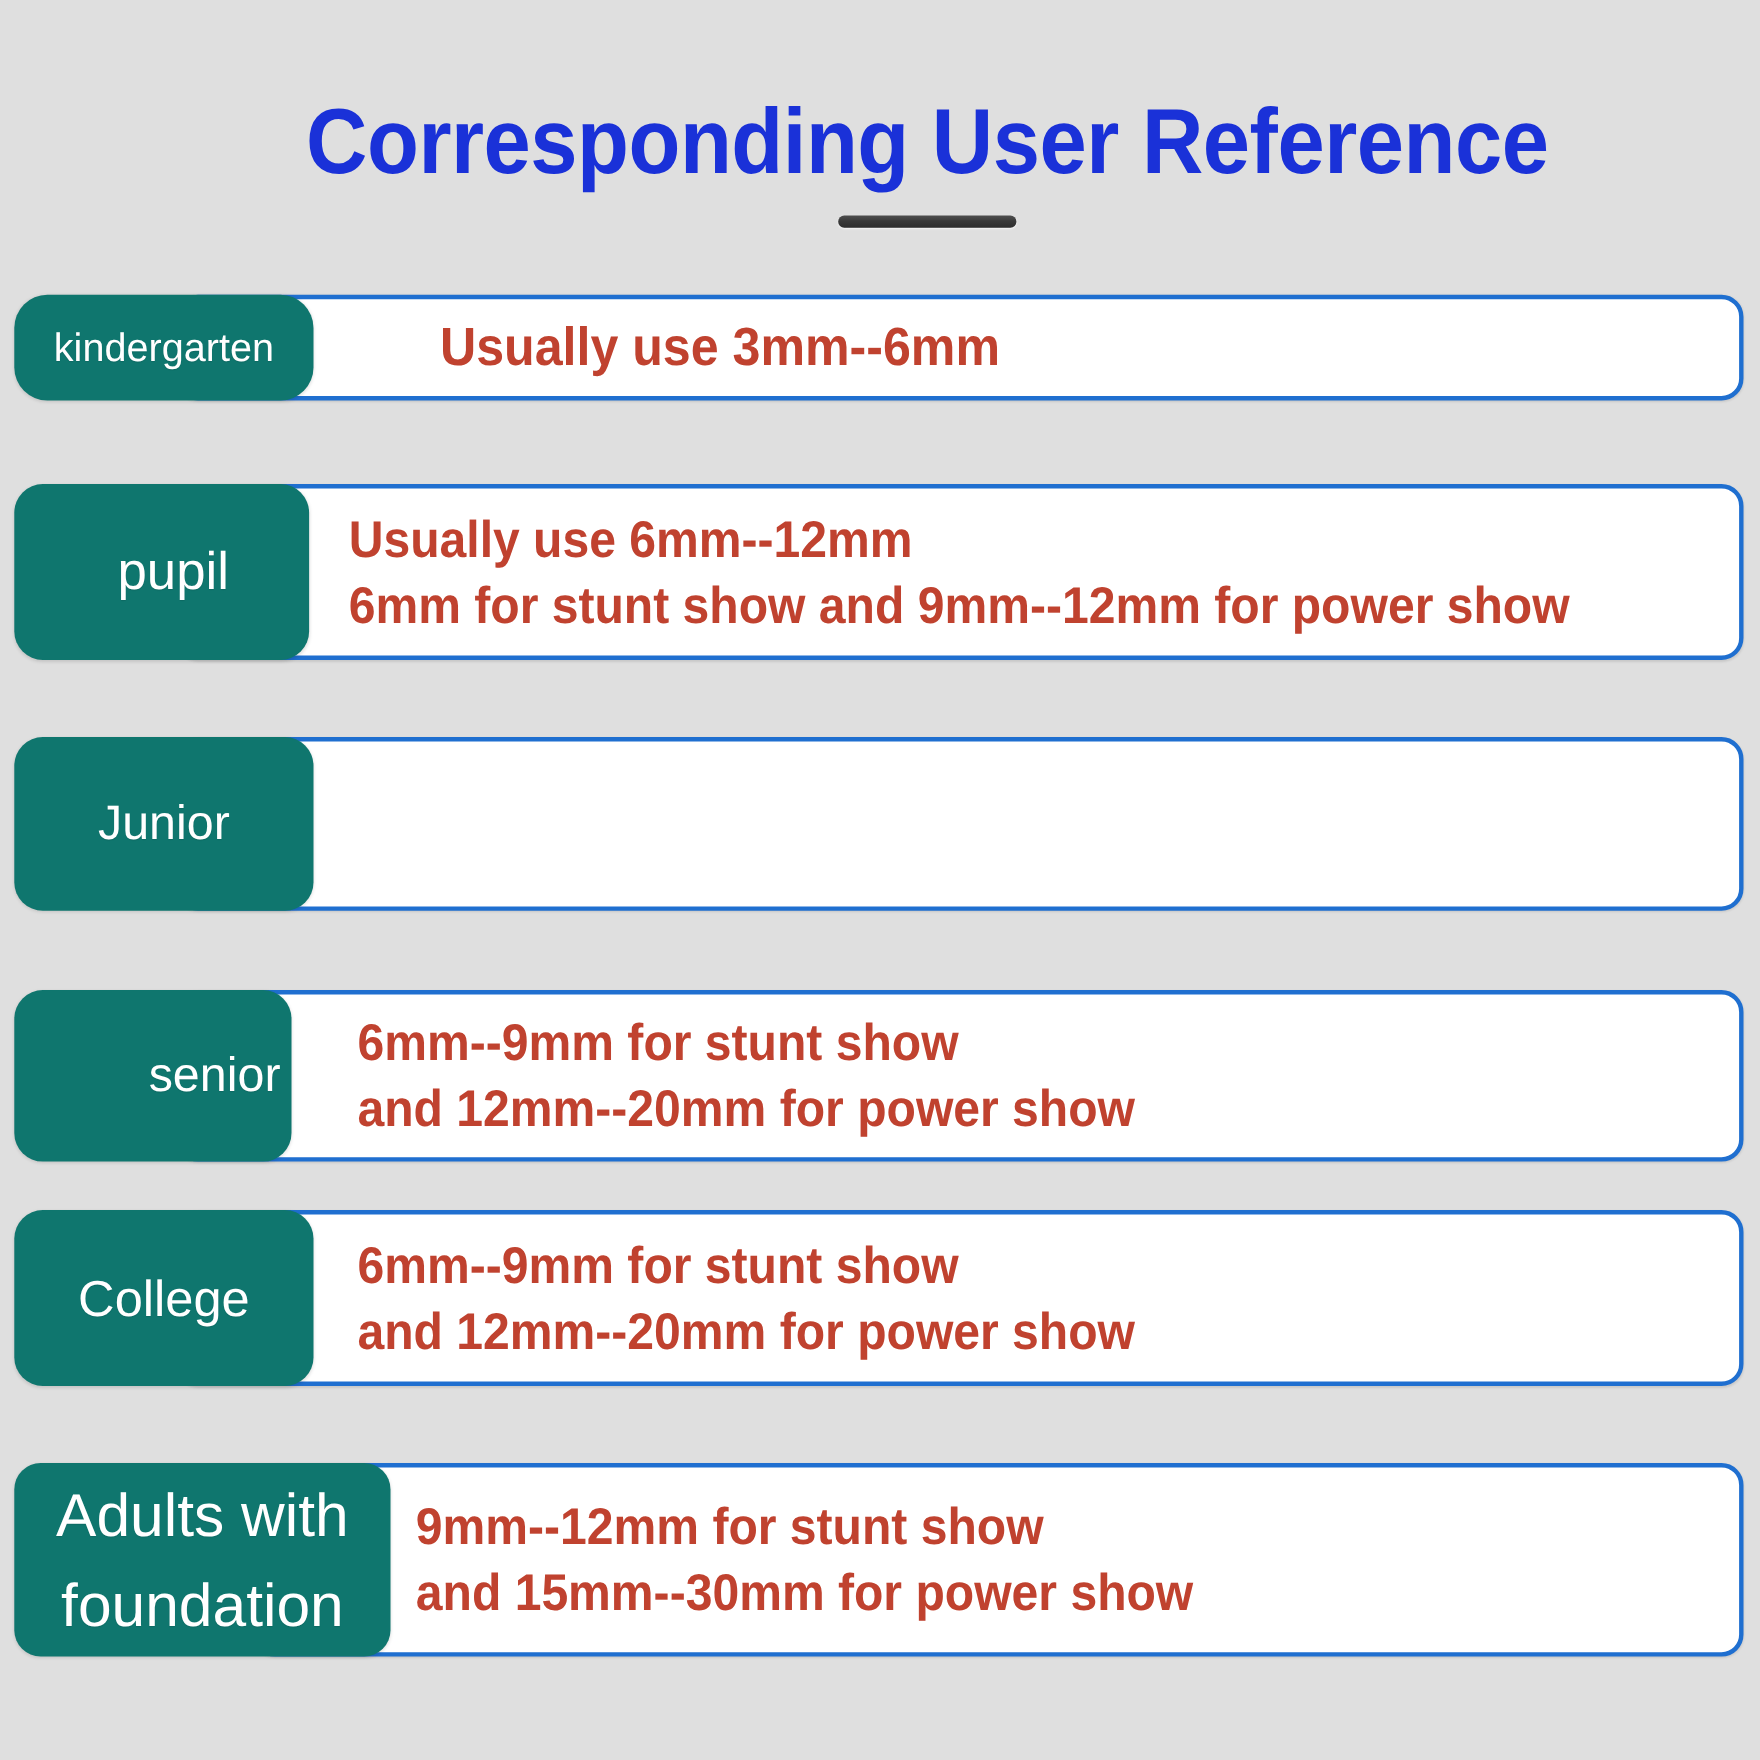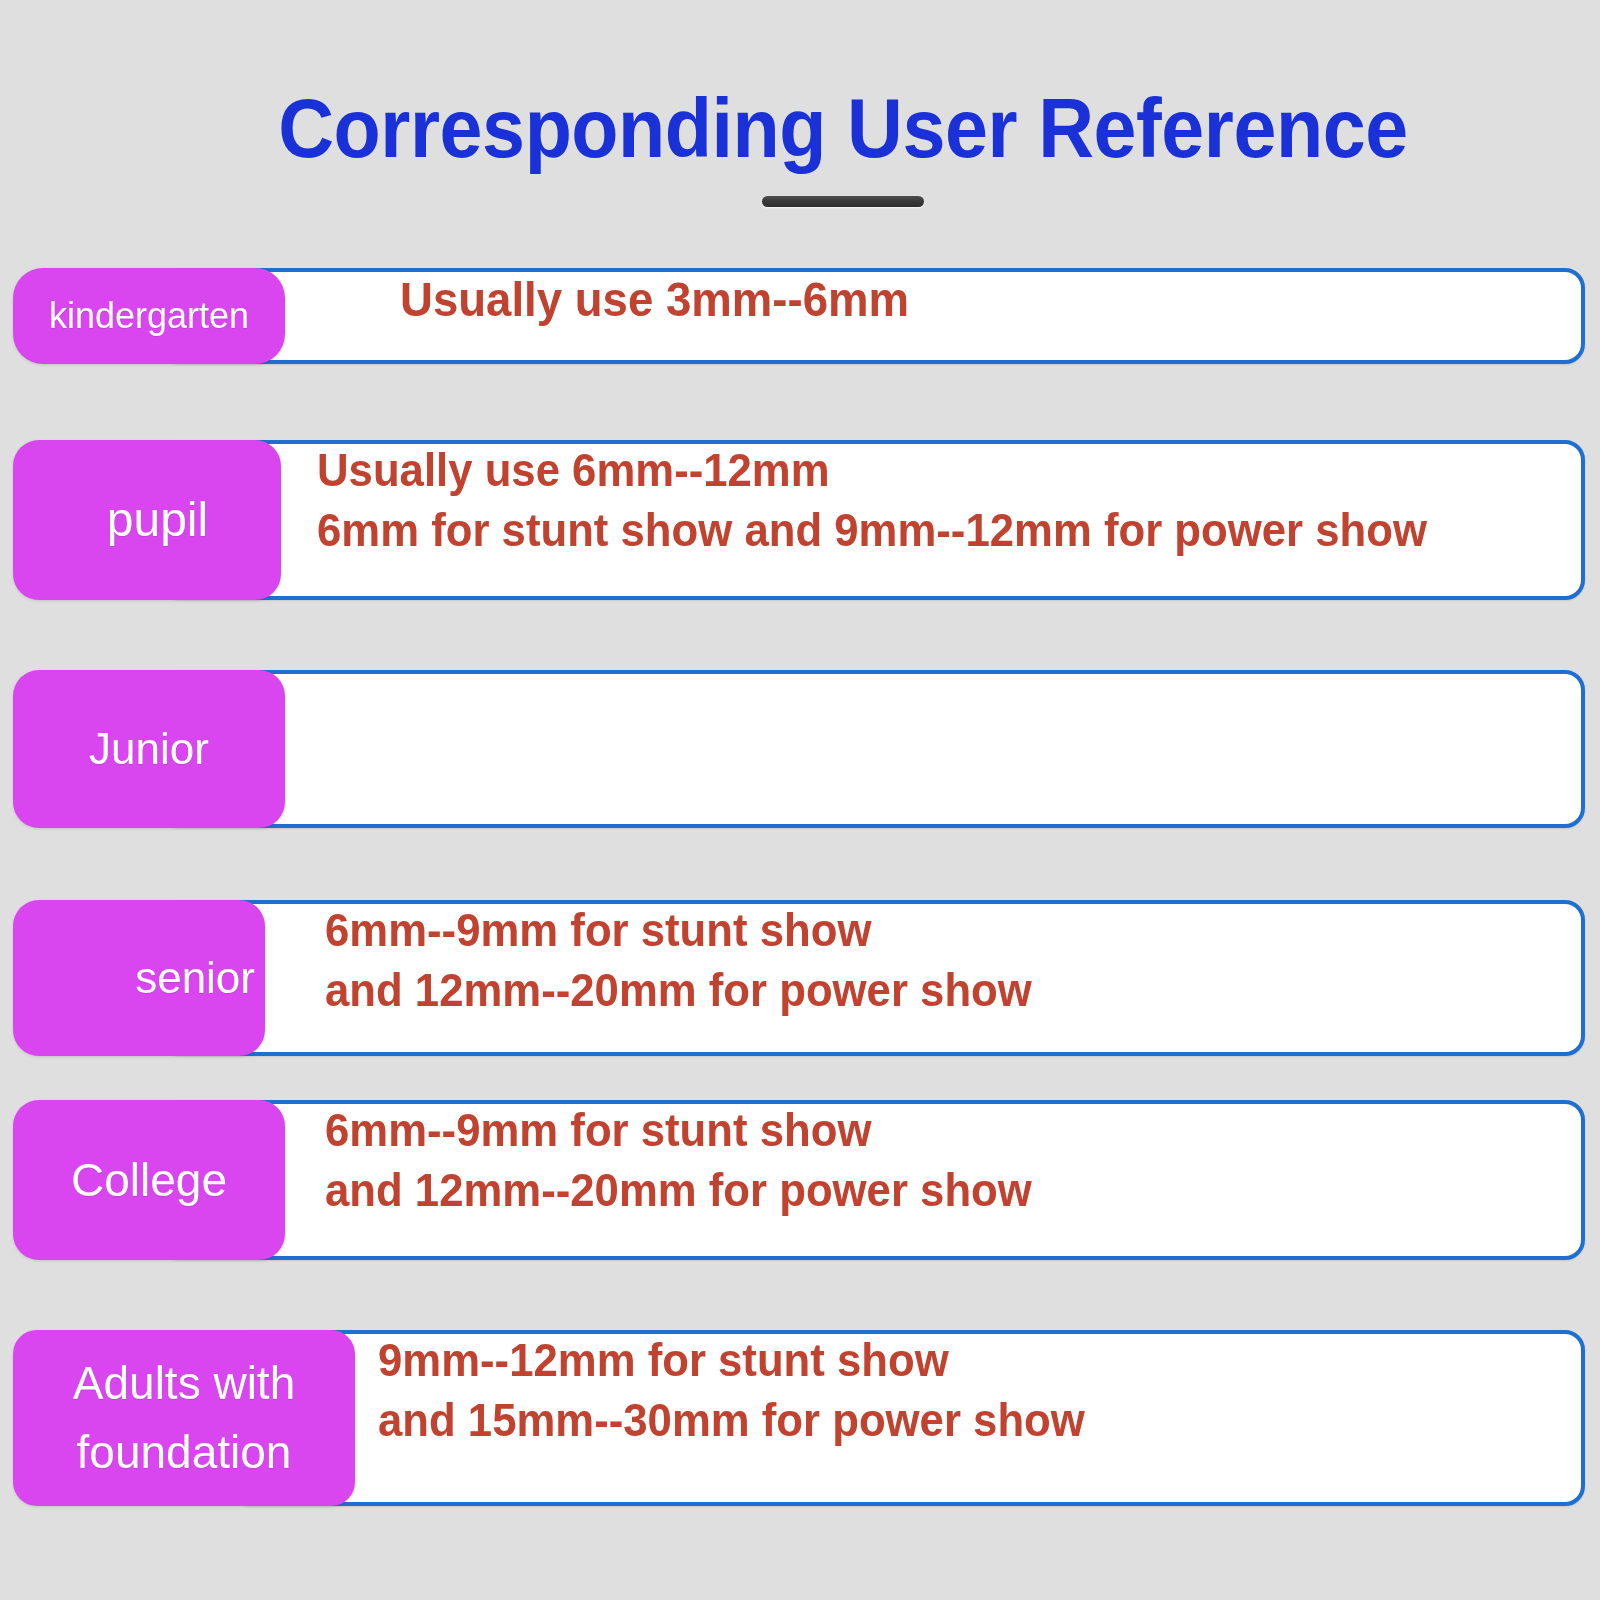--- a/index.html
+++ b/index.html
@@ -78,21 +78,21 @@
     box-shadow: 0 1px 2px rgba(0,0,0,0.10);
   }
 
   
   .pill {
     position: absolute;
     left: 13px;
     top: 0;
     bottom: 0;
     width: 272px;
-    background: #d946ef;
+    background: #0f766e;
     border-radius: 26px;
     box-sizing: border-box;
     display: flex;
     align-items: center;
     justify-content: center;
     z-index: 3;
     box-shadow: 0 1px 3px rgba(0,0,0,0.12);
   }
   .pill-label {
     color: #ffffff;
@@ -107,20 +107,21 @@
   
   .body-text {
     position: absolute;
     left: 325px;
     right: 30px;
     top: 0;
     bottom: 0;
     z-index: 2;
     display: flex;
     flex-direction: column;
+    justify-content: center;
   }
   .line {
     font-family: "Liberation Sans Narrow", "Liberation Sans", sans-serif;
     color: #c0422f;
     font-size: 47px;
     font-weight: bold;
     line-height: 1.28;
     transform: scaleX(0.93);
     transform-origin: left center;
     white-space: nowrap;
@@ -149,21 +150,21 @@
   .row--r3 .body-text { left: 325px; }
 
   .row--r4 { height: 160px; margin-top: 44px; }
   .row--r4 .pill { width: 272px; }
   .row--r4 .pill-label { font-size: 46px; }
   .row--r4 .body-text { left: 325px; }
 
   .row--r5 { height: 176px; margin-top: 70px; }
   .row--r5 .card { left: 230px; }
   .row--r5 .pill { width: 342px; border-radius: 24px; }
-  .row--r5 .pill-label { font-size: 46px; line-height: 1.5; }
+  .row--r5 .pill-label { font-size: 55px; line-height: 1.5; }
   .row--r5 .body-text { left: 378px; }
 </style>
 </head>
 <body>
 
 <div class="page">
 
   <div class="header">
     <div class="page-title">Corresponding User Reference</div>
     <div class="title-divider"></div>

